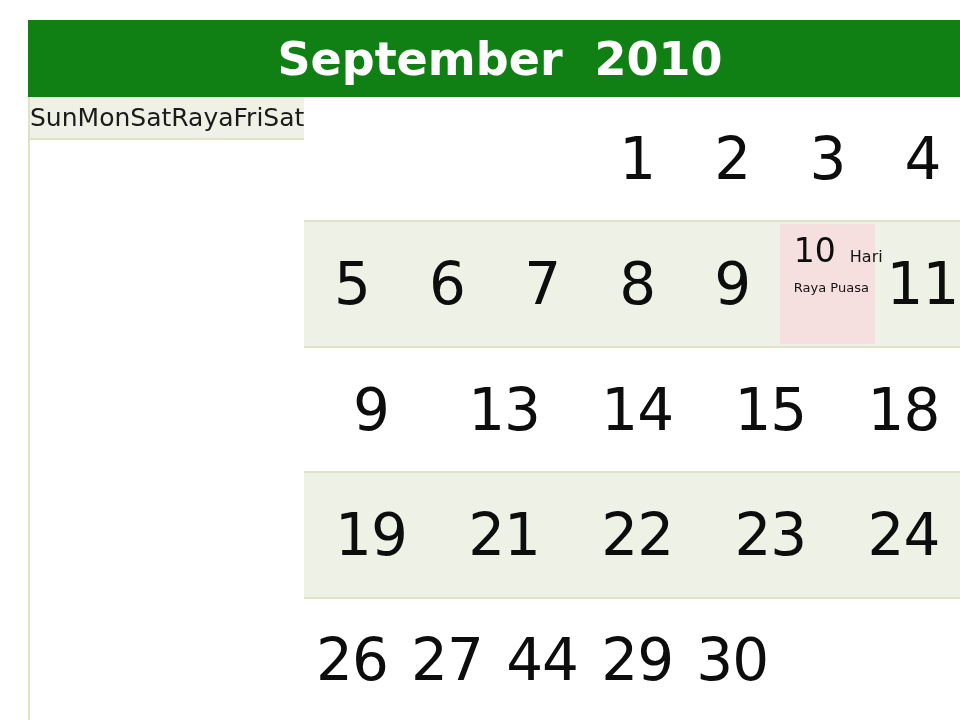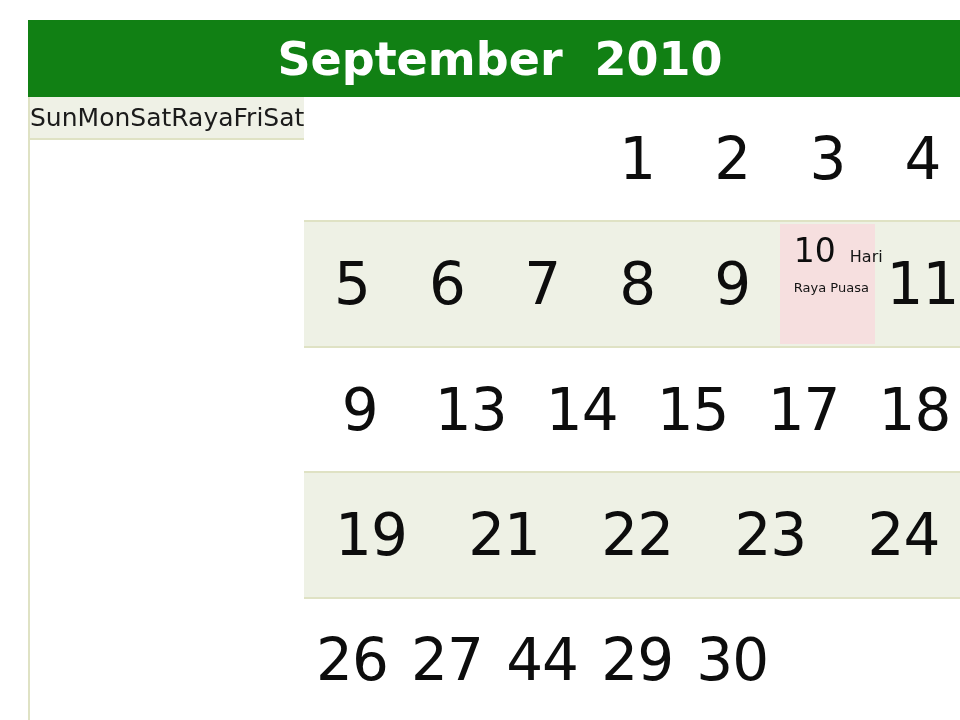--- a/index.html
+++ b/index.html
@@ -240,23 +240,20 @@
           <div class="cell">
             <span class="daynum">13</span>
           </div>
           <div class="cell">
             <span class="daynum">14</span>
           </div>
           <div class="cell">
             <span class="daynum">15</span>
           </div>
           <div class="cell">
-            <span class="daynum">17</span>
-          </div>
-          <div class="cell">
             <span class="daynum">18</span>
           </div>
         </div>
         <div class="row week shaded">
           <div class="cell">
             <span class="daynum">19</span>
           </div>
           <div class="cell">
             <span class="daynum">21</span>
           </div>

